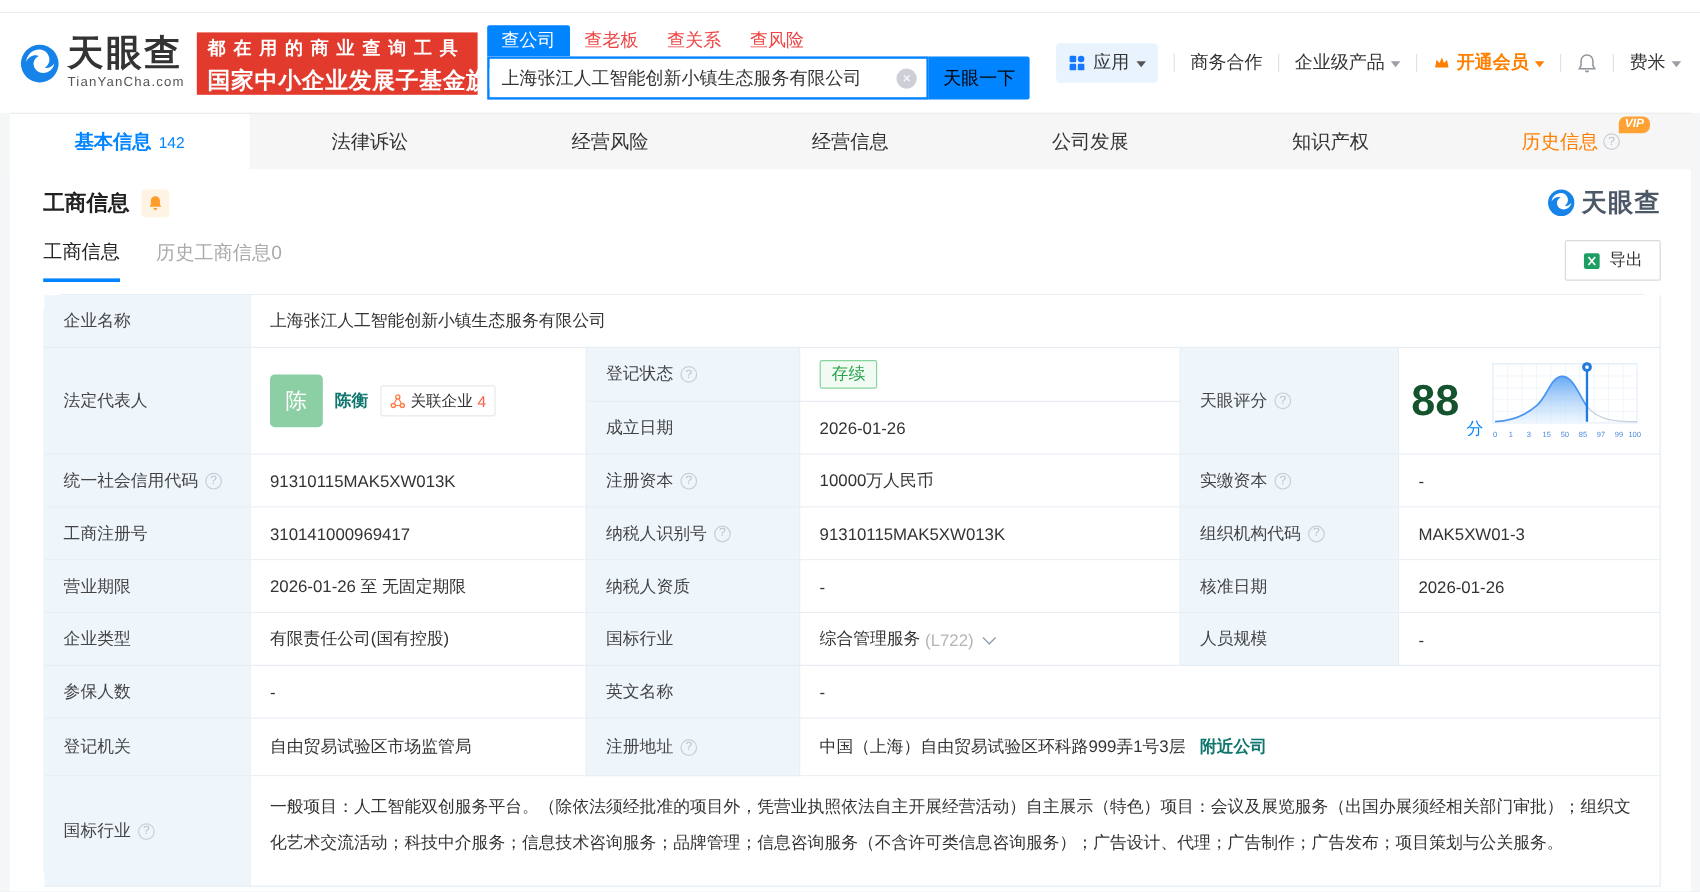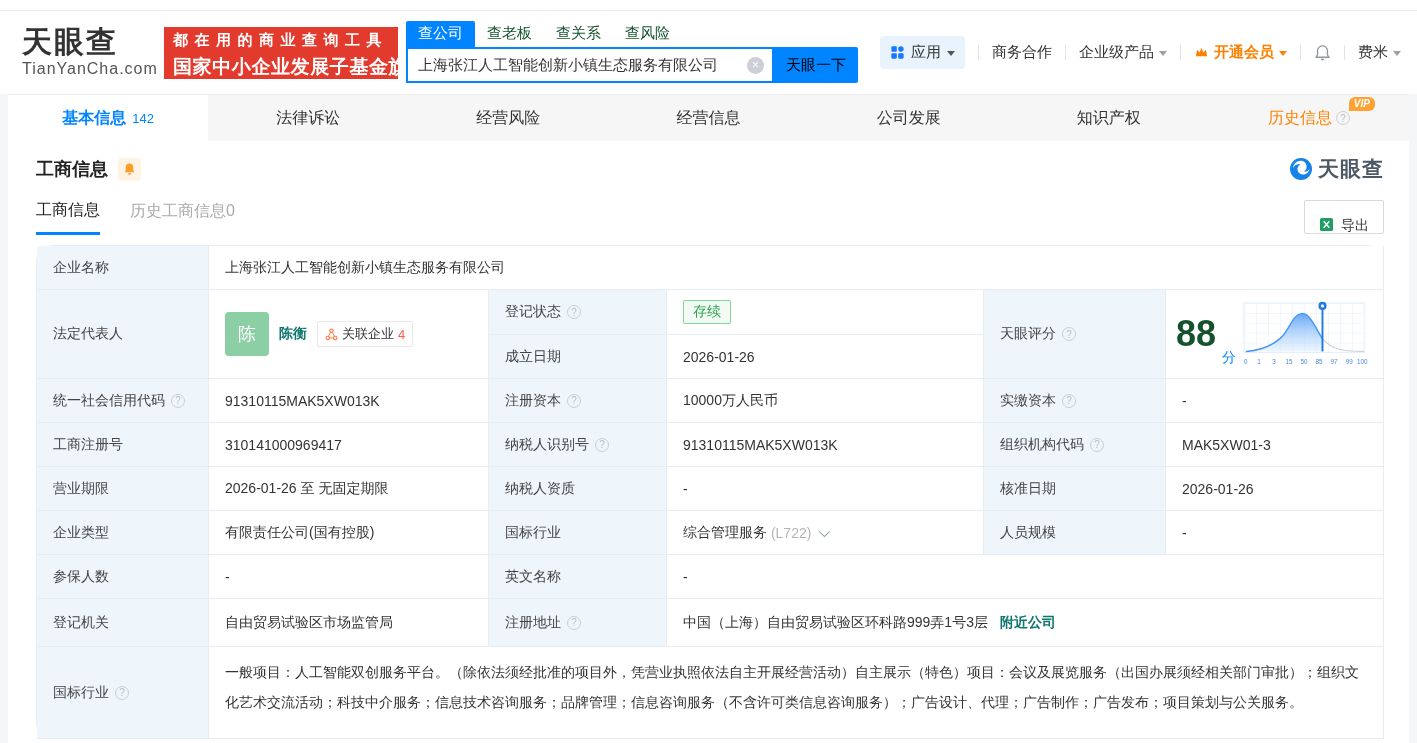--- a/index.html
+++ b/index.html
@@ -4,28 +4,28 @@
 <style>
   * { margin:0; padding:0; box-sizing:border-box; }
   html,body { width:1417px; height:743px; overflow:hidden; }
   body { font-family:"Liberation Sans","DejaVu Sans",sans-serif; background:#f4f6f8; color:#333; }
 
   
   .top-strip { height:11px; background:#fff; border-bottom:1px solid #ececec; }
   .header { height:83px; background:#fff; display:flex; align-items:center; padding:0 16px; }
   .logo { display:flex; align-items:center; gap:6px; width:138px; flex:0 0 auto; cursor:pointer; }
   .logo-text .cn { font-size:30px; font-weight:bold; color:#333; letter-spacing:2px; line-height:30px; }
-  .logo-text .en { font-size:16px; color:#555; letter-spacing:1px; margin-top:3px; }
+  .logo-text .en { font-size:11px; color:#555; letter-spacing:1px; margin-top:3px; }
   .promo { background:#e23b2e; color:#fff; width:234px; height:52px; margin-left:10px; flex:0 0 auto;
            display:flex; flex-direction:column; justify-content:flex-start; padding:4px 9px; }
   .promo .l1 { font-size:15px; font-weight:bold; letter-spacing:6.5px; white-space:nowrap; }
   .promo .l2 { font-size:19px; font-weight:bold; letter-spacing:0.6px; margin-top:4px; white-space:nowrap; }
   .search-area { margin-left:8px; flex:0 0 auto; }
   .search-tabs { display:flex; align-items:flex-end; gap:0; height:25px; }
-  .stab { font-size:15px; color:#14532d; padding:3px 12px 4px; cursor:pointer; }
+  .stab { font-size:15px; color:#ef4444; padding:3px 12px 4px; cursor:pointer; }
   .stab.active { background:#0084ff; color:#fff; border-radius:2px 2px 0 0; }
   .search-row { display:flex; }
   .search-input-wrap { width:368px; height:36px; border:2px solid #0084ff; background:#fff; display:flex; align-items:center; }
   .search-input-wrap input { flex:1; border:none; outline:none; font-size:15px; color:#333; padding:0 8px 0 10px;
                              font-family:"Liberation Sans","DejaVu Sans",sans-serif; }
   .clear-icon { width:17px; height:17px; border-radius:50%; background:#ccd0d6; color:#fff; font-size:12px;
                 display:flex; align-items:center; justify-content:center; margin-right:8px; cursor:pointer; flex:0 0 auto; }
   .search-btn { width:84px; height:36px; background:#0084ff; color:#000000; font-size:15px; border:none; cursor:pointer;
                 border-radius:0 2px 2px 0; font-family:inherit; }
   .top-nav { margin-left:auto; display:flex; align-items:center; gap:13px; font-size:15px; color:#333; flex:0 0 auto; }
@@ -52,22 +52,22 @@
   .section-head { display:flex; align-items:center; }
   .section-title { font-size:18px; font-weight:bold; color:#222; }
   .bell-box { width:23px; height:23px; background:#fff4e3; border-radius:3px; display:flex; align-items:center;
               justify-content:center; margin-left:10px; cursor:pointer; }
   .watermark { margin-left:auto; display:flex; align-items:center; gap:5px; }
   .watermark .wm-text { font-size:21px; font-weight:bold; color:#4c5866; letter-spacing:1px; }
 
   .subtabs-row { display:flex; align-items:center; margin-top:16px; height:36px; }
   .subtab { font-size:16px; color:#aaa; cursor:pointer; margin-right:30px; padding-bottom:11px; }
   .subtab.active { color:#222; border-bottom:3px solid #0084ff; }
-  .export-btn { margin-left:auto; display:flex; align-items:flex-start; gap:7px; border:1px solid #d9d9d9; border-radius:2px;
-                background:#fff; height:34px; padding:16px 14px; font-size:14px; color:#333; cursor:pointer; }
+  .export-btn { margin-left:auto; display:flex; align-items:center; gap:7px; border:1px solid #d9d9d9; border-radius:2px;
+                background:#fff; height:34px; padding:0 14px; font-size:14px; color:#333; cursor:pointer; }
 
   
   .info-table { margin-top:10px; display:grid;
     grid-template-columns:172px 280px 178px 317px 182px auto;
     grid-template-rows:44px 45px 44px 44px 44px 44px 44px 44px 48px 92px;
     border-top:1px solid #e7edf3; border-left:1px solid #e7edf3;border-radius:17px; }
   .cell { border-right:1px solid #e7edf3; border-bottom:1px solid #e7edf3; padding:6px 16px; font-size:14px;
           display:flex; align-items:center; color:#333; background:#fff; min-width:0; }
   .lbl { background:#eef6fc; color:#444; gap:6px; }
   .rs2 { grid-row:span 2; }

